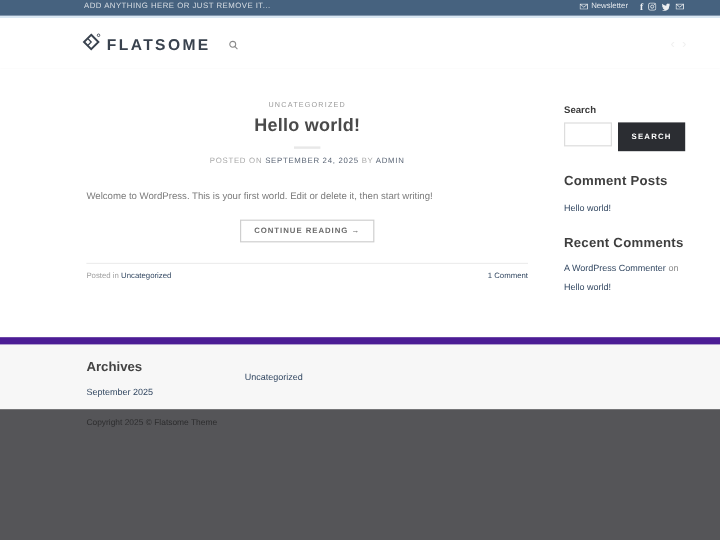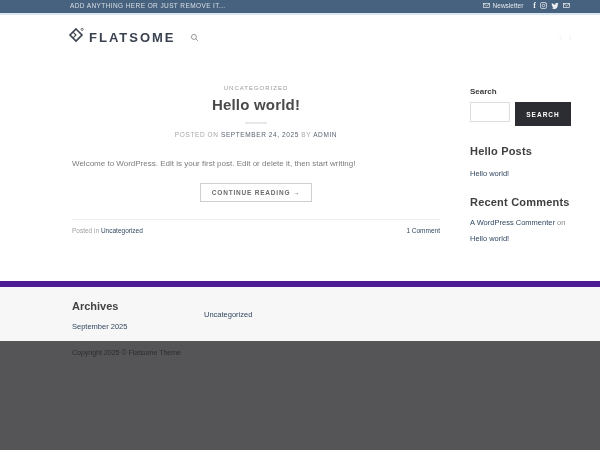--- a/index.html
+++ b/index.html
@@ -142,38 +142,38 @@
     <div class="article">
       <div class="cat">UNCATEGORIZED</div>
       <h2 class="title">Hello world!</h2>
       <div class="divider"></div>
       <div class="meta">
         <span>POSTED ON</span>
         <a>SEPTEMBER 24, 2025</a>
         <span>BY</span>
         <a>ADMIN</a>
       </div>
-      <p class="excerpt">Welcome to WordPress. Edit is your first post. Edit or delete it, then start writing!</p>
+      <p class="excerpt">Welcome to WordPress. This is your first world. Edit or delete it, then start writing!</p>
       <span class="btn">CONTINUE READING →</span>
       <div class="postmeta">
         <span>
           <span>Posted in</span>
           <a>Uncategorized</a>
         </span>
         <a>1 Comment</a>
       </div>
     </div>
 
     <div class="sidebar">
       <div class="s-label">Search</div>
       <div class="s-row">
         <input class="s-input" type="text" value="" style="">
         <button class="s-btn">SEARCH</button>
       </div>
-      <div class="w-title posts">Hello Posts</div>
+      <div class="w-title posts">Comment Posts</div>
       <a class="s-link">Hello world!</a>
       <div class="w-title comments">Recent Comments</div>
       <div class="s-comment">
         <a>A WordPress Commenter</a>
         <span>on</span><br>
         <a>Hello world!</a>
       </div>
     </div>
 
   </div>

